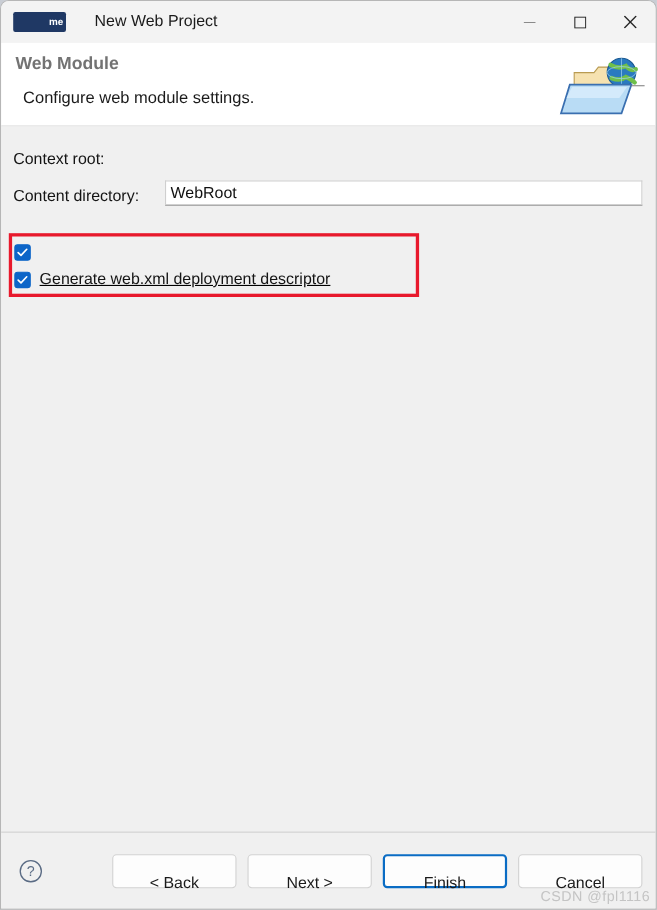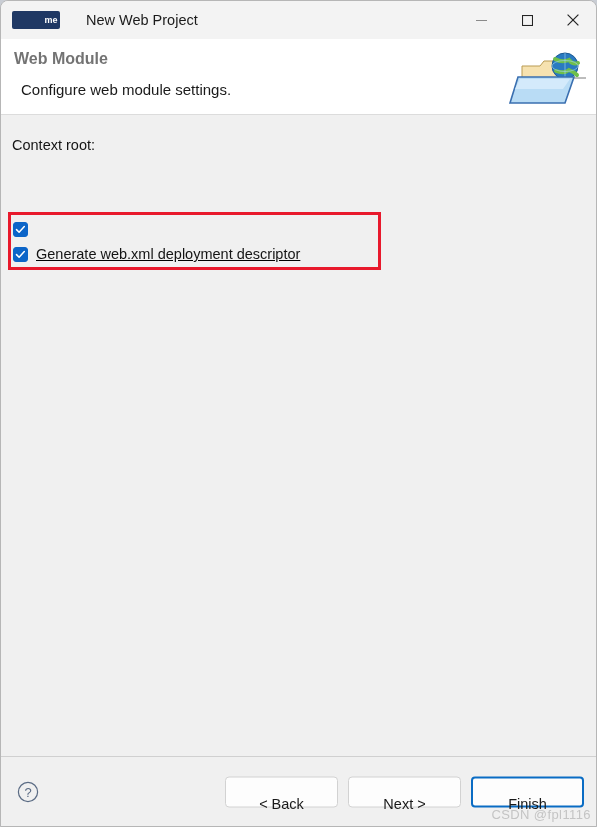--- a/index.html
+++ b/index.html
@@ -294,20 +294,24 @@
       <line x1="66" y1="34" x2="78" y2="34" stroke="#7a7a7a" stroke-width="1"></line>
     </svg>
   </div>
 
   <div id="body">
 
     <div class="field-row" id="row-context">
       <span class="field-label">Context root:</span>
     </div>
 
+    <div class="field-row" id="row-content">
+      <span class="field-label">Content directory:</span>
+      <input class="field-input" type="text" value="WebRoot" style="">
+    </div>
 
     <div id="redbox"></div>
 
     <div class="check-row" id="check-row-0">
       <span class="checkbox">
         <svg width="11" height="11" viewBox="0 0 11 11">
           <path d="M1.5 5.6 L4.1 8.2 L9.3 2.6" fill="none" stroke="#ffffff" stroke-width="1.5" stroke-linecap="round" stroke-linejoin="round"></path>
         </svg>
       </span>
     </div>
@@ -326,18 +330,19 @@
   <div id="footer">
     <svg id="help-icon" viewBox="0 0 22 22">
       <circle cx="11" cy="11" r="9.6" fill="none" stroke="#5a6b84" stroke-width="1.2"></circle>
       <text x="11" y="15.6" text-anchor="middle" font-family="Liberation Sans, sans-serif" font-size="13" fill="#5a6b84">?</text>
     </svg>
 
     <div id="button-bar">
       <button class="dlg-button">&lt; Back</button>
       <button class="dlg-button">Next &gt;</button>
       <button class="dlg-button default">Finish</button>
+      <button class="dlg-button">Cancel</button>
     </div>
 
     <div id="watermark">CSDN @fpl1116</div>
   </div>
 
 </div>
 
 </body></html>

